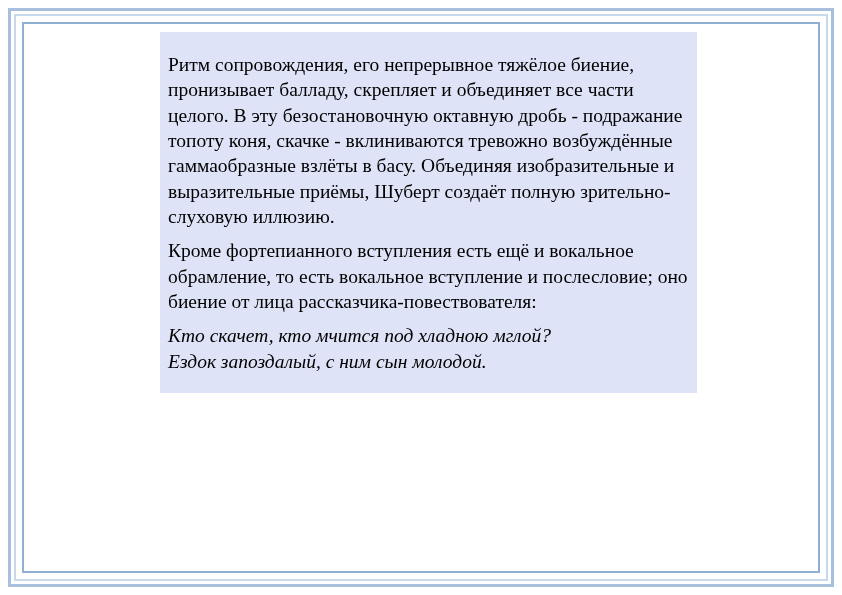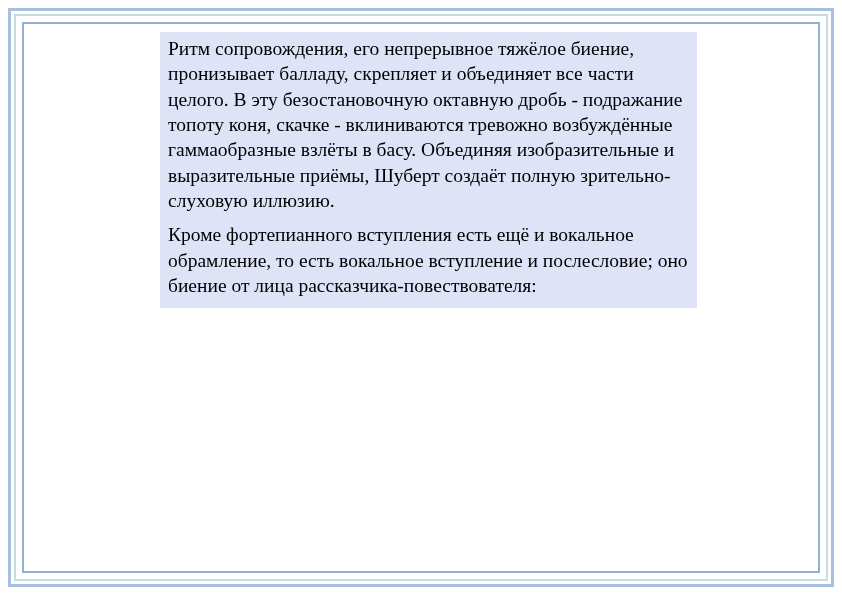--- a/index.html
+++ b/index.html
@@ -47,21 +47,21 @@
     bottom: 22px;
     border: 2px solid #8fb0d4;
     box-sizing: border-box;
   }
   .content-block {
     position: absolute;
     left: 160px;
     top: 32px;
     width: 537px;
     background: #dfe3f7;
-    padding: 4px 6px 10px 8px;
+    padding: 20px 6px 10px 8px;
     box-sizing: border-box;
   }
   p.para {
     margin: 0 0 9px 0;
     font-size: 19.5px;
     line-height: 1.30;
     color: #000000;
     text-align: left;
   }
   p.para:last-child {
@@ -85,17 +85,21 @@
 
   <div class="frame-outer"></div>
   <div class="frame-mid"></div>
   <div class="frame-inner"></div>
 
   <div class="content-block">
 
     <p class="para">Ритм сопровождения, его непрерывное тяжёлое биение, пронизывает балладу, скрепляет и объединяет все части целого. В эту безостановочную октавную дробь - подражание топоту коня, скачке - вклиниваются тревожно возбуждённые гаммаобразные взлёты в басу. Объединяя изобразительные и выразительные приёмы, Шуберт создаёт полную зрительно-слуховую иллюзию.</p>
     <p class="para">Кроме фортепианного вступления есть ещё и вокальное обрамление, то есть вокальное вступление и послесловие; оно биение от лица рассказчика-повествователя:</p>
 
+    <div class="verse-block">
+      <p class="verse">Кто скачет, кто мчится под хладною мглой?</p>
+      <p class="verse">Ездок запоздалый, с ним сын молодой.</p>
+    </div>
 
 
   </div>
 
 </div>
 
 </body></html>

